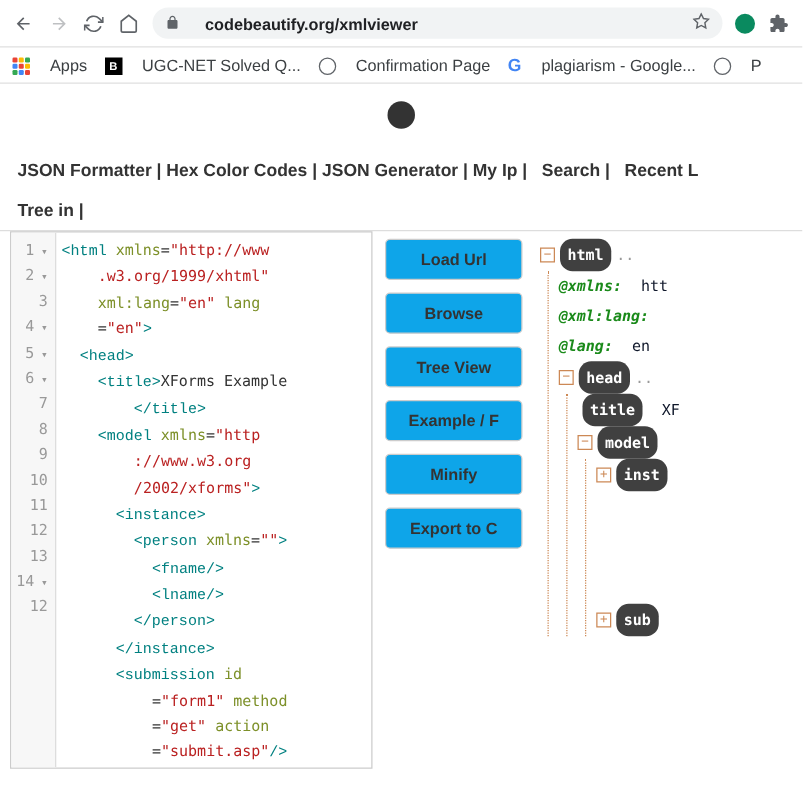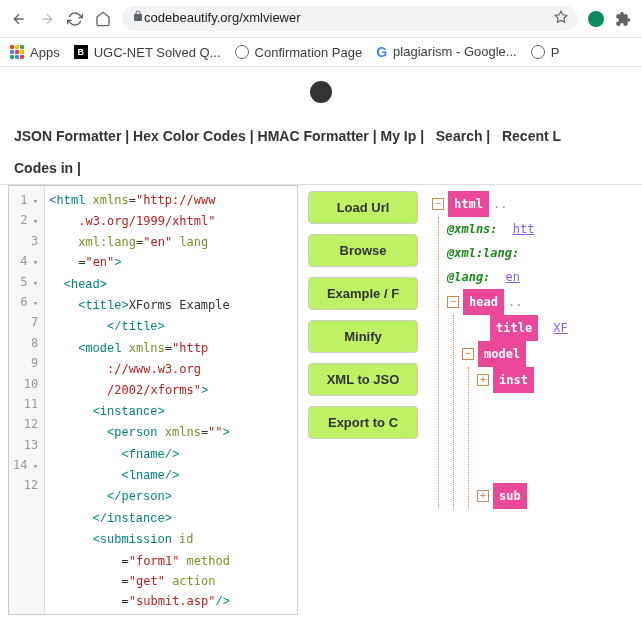--- a/index.html
+++ b/index.html
@@ -1,25 +1,25 @@
 <!DOCTYPE html>
 <html><head>
 <meta charset="utf-8">
 <style>
 * { box-sizing: border-box; margin: 0; padding: 0; }
 body { font-family: Arial, sans-serif; font-size: 13px; color: #333; background: #fff; width: 642px; height: 636px; overflow: hidden; }
 .browser-bar { display: flex; align-items: center; padding: 6px 10px; gap: 10px; border-bottom: 1px solid #e0e0e0; }
 .nav-icon { width: 18px; height: 18px; display: flex; align-items: center; justify-content: center; color: #5f6368; cursor: pointer; }
-.url-box { flex: 1; display: flex; align-items: flex-start; gap: 0; padding: 4px 10px; border-radius: 14px; background: #f1f3f4; font-size: 13px; color: #202124; }
+.url-box { flex: 1; display: flex; align-items: flex-end; gap: 20px; padding: 4px 10px; border-radius: 14px; background: #f1f3f4; font-size: 13px; color: #202124; font-weight: bold; }
 .lock-icon { color: #5f6368; }
 .star-icon { color: #5f6368; }
 .ext-dot { width: 16px; height: 16px; background: #0a8a5f; border-radius: 50%; }
 .puzzle-icon { color: #5f6368; }
 .bookmarks-bar { display: flex; align-items: center; gap: 14px; padding: 6px 10px; font-size: 13px; color: #3c4043; border-bottom: 1px solid #e0e0e0; }
-.bm-item { display: flex; align-items: flex-start; gap: 6px; cursor: pointer; }
+.bm-item { display: flex; align-items: flex-end; gap: 16px; cursor: pointer; }
 .apps-icon { display: grid; grid-template-columns: repeat(3,4px); grid-template-rows: repeat(3,4px); gap: 1px; }
 .apps-icon span { width: 4px; height: 4px; border-radius: 1px; }
 .bu-icon { width: 14px; height: 14px; background: #000; color: #fff; font-size: 9px; font-weight: bold; display: flex; align-items: center; justify-content: center; }
 .globe-icon { width: 14px; height: 14px; border: 1.5px solid #5f6368; border-radius: 50%; position: relative; }
 .g-icon { font-weight: bold; font-size: 14px; }
 .g-b { color: #4285f4; }
 .header { text-align: center; padding: 14px 0; }
 .header-inner { display: inline-flex; align-items: center; gap: 6px; }
 .logo-icon { width: 22px; height: 22px; background: #333; border-radius: 50%; }
 .site-title { font-size: 22px; font-weight: bold; color: #333; }
@@ -28,27 +28,27 @@
 .signin-bar { padding: 8px 14px; font-size: 14px; font-weight: bold; color: #333; border-bottom: 1px solid #ddd; }
 .main-area { display: flex; height: 430px; }
 .code-panel { width: 290px; display: flex; border: 1px solid #ccc; margin-left: 8px; font-family: Consolas, monospace; font-size: 12px; overflow: hidden; }
 .gutter { background: #f7f7f7; color: #999; text-align: right; padding: 4px 6px 4px 4px; border-right: 1px solid #ddd; line-height: 1.7; min-width: 34px; }
 .gutter .fold::after { content: " ▾"; color: #999; font-size: 9px; }
 .code-content { padding: 4px 4px; line-height: 1.7; white-space: pre; color: #333; }
 .tag { color: #008080; font-family: Liberation Mono, monospace; }
 .attr { color: #7d9029; }
 .val { color: #ba2121; }
 .buttons-col { width: 130px; display: flex; flex-direction: column; gap: 10px; padding: 6px 10px; align-items: stretch; }
-.action-btn { padding: 8px 6px; border: 1px solid #ccc; border-radius: 4px; background: #bef264; font-size: 13px; font-weight: bold; color: #333; cursor: pointer; text-align: center; white-space: nowrap; overflow: hidden; }
+.action-btn { padding: 8px 6px; border: 1px solid #ccc; border-radius: 4px; background: #0ea5e9; font-size: 13px; font-weight: bold; color: #333; cursor: pointer; text-align: center; white-space: nowrap; overflow: hidden; }
 .tree-panel { flex: 1; padding: 6px 4px; font-family: Consolas, monospace; font-size: 12px; line-height: 2.0; overflow: hidden; }
 .tree-row { display: flex; align-items: center; gap: 4px; white-space: nowrap; }
 .tree-toggle { width: 12px; height: 12px; border: 1px solid #cc8855; display: flex; align-items: center; justify-content: center; font-size: 10px; color: #cc8855; background: #fff; }
-.tree-tag { background: #ec4899; color: #fff; padding: 1px 6px; border-radius: 0; font-weight: bold; text-align: right; }
+.tree-tag { background: #404040; color: #fff; padding: 1px 6px; border-radius: 10px; font-weight: bold; text-align: right; }
 .tree-attr { color: #1a8a1a; font-weight: bold; font-style: italic; }
-.tree-val { color: #8b5cf6; text-decoration: underline; }
+.tree-val { color: #0f172a; }
 .tree-dots { color: #999; }
 .tree-line { border-left: 1px dotted #cc8855; margin-left: 6px; padding-left: 8px; }
 </style>
 </head>
 <body>
 
 <div class="browser-bar">
   <div class="nav-icon">
       <svg width="16" height="16" viewBox="0 0 24 24" fill="none" stroke="currentColor" stroke-width="2">
         <path d="M19 12H5M12 19l-7-7 7-7"></path>
@@ -121,25 +121,25 @@
   </div>
 </div>
 
 <div class="header">
   <div class="header-inner">
     <div class="logo-icon"></div>
   </div>
 </div>
 
 <div class="toolbar">
-  <span>JSON Formatter</span><span> | </span><span>Hex Color Codes</span><span> | </span><span>HMAC Formatter</span><span> | </span><span>My Ip</span><span> | </span>&nbsp;&nbsp;<span>Search</span><span> | </span>&nbsp;&nbsp;<span>Recent L</span>
+  <span>JSON Formatter</span><span> | </span><span>Hex Color Codes</span><span> | </span><span>JSON Generator</span><span> | </span><span>My Ip</span><span> | </span>&nbsp;&nbsp;<span>Search</span><span> | </span>&nbsp;&nbsp;<span>Recent L</span>
 </div>
 
 <div class="signin-bar">
-  <span>Codes in |</span>
+  <span>Tree in |</span>
 </div>
 
 <div class="main-area">
   <div class="code-panel">
     <div class="gutter" id="gutter">
         <div class="fold">1</div>
         <div></div>
         <div></div>
         <div></div>
         <div class="fold">2</div>
@@ -162,23 +162,23 @@
         <div>13</div>
         <div class="fold">14</div>
         <div>12</div>
         <div></div>
       </div>
     <div class="code-content" id="codebody"><div><span class="tag">&lt;html</span> <span class="attr">xmlns</span>=<span class="val">"http://www</span></div><div>    <span class="val">.w3.org/1999/xhtml"</span></div><div>    <span class="attr">xml:lang</span>=<span class="val">"en"</span> <span class="attr">lang</span></div><div>    =<span class="val">"en"</span><span class="tag">&gt;</span></div><div>  <span class="tag">&lt;head&gt;</span></div><div>    <span class="tag">&lt;title&gt;</span>XForms Example</div><div>        <span class="tag">&lt;/title&gt;</span></div><div>    <span class="tag">&lt;model</span> <span class="attr">xmlns</span>=<span class="val">"http</span></div><div>        <span class="val">://www.w3.org</span></div><div>        <span class="val">/2002/xforms"</span><span class="tag">&gt;</span></div><div>      <span class="tag">&lt;instance&gt;</span></div><div>        <span class="tag">&lt;person</span> <span class="attr">xmlns</span>=<span class="val">""</span><span class="tag">&gt;</span></div><div>          <span class="tag">&lt;fname/&gt;</span></div><div>          <span class="tag">&lt;lname/&gt;</span></div><div>        <span class="tag">&lt;/person&gt;</span></div><div>      <span class="tag">&lt;/instance&gt;</span></div><div>      <span class="tag">&lt;submission</span> <span class="attr">id</span></div><div>          =<span class="val">"form1"</span> <span class="attr">method</span></div><div>          =<span class="val">"get"</span> <span class="attr">action</span></div><div>          =<span class="val">"submit.asp"</span><span class="tag">/&gt;</span></div><div>    <span class="tag">&lt;/model&gt;</span></div></div>
   </div>
   <div class="buttons-col">
     <button class="action-btn">Load Url</button>
     <button class="action-btn">Browse</button>
+    <button class="action-btn">Tree View</button>
     <button class="action-btn">Example / F</button>
     <button class="action-btn">Minify</button>
-    <button class="action-btn">XML to JSO</button>
     <button class="action-btn">Export to C</button>
   </div>
   <div class="tree-panel">
     <div class="tree-row">
       <span class="tree-toggle">−</span>
       <span class="tree-tag">html</span>
       <span class="tree-dots">..</span>
     </div>
     <div class="tree-line">
       <div class="tree-row">
@@ -189,21 +189,21 @@
       </div>
       <div class="tree-row">
         <span class="tree-attr">@lang:</span>&nbsp;<span class="tree-val">en</span>
       </div>
       <div class="tree-row">
         <span class="tree-toggle">−</span>
         <span class="tree-tag">head</span>
         <span class="tree-dots">..</span>
       </div>
       <div class="tree-line">
-        <div class="tree-row" style="margin-left:28px">
+        <div class="tree-row" style="margin-left:4px">
           <span class="tree-tag">title</span>&nbsp;<span class="tree-val">XF</span>
         </div>
         <div class="tree-row">
           <span class="tree-toggle">−</span>
           <span class="tree-tag">model</span>
         </div>
         <div class="tree-line">
           <div class="tree-row">
             <span class="tree-toggle">+</span>
             <span class="tree-tag">inst</span>

